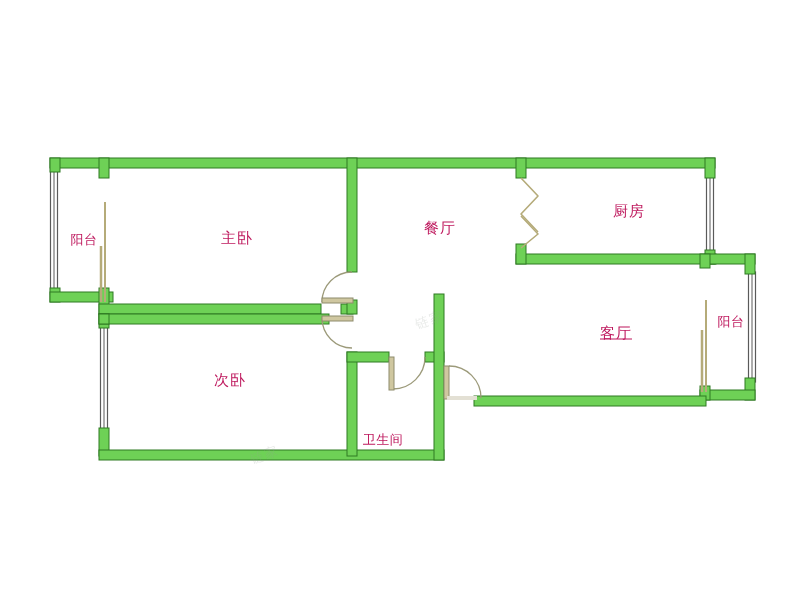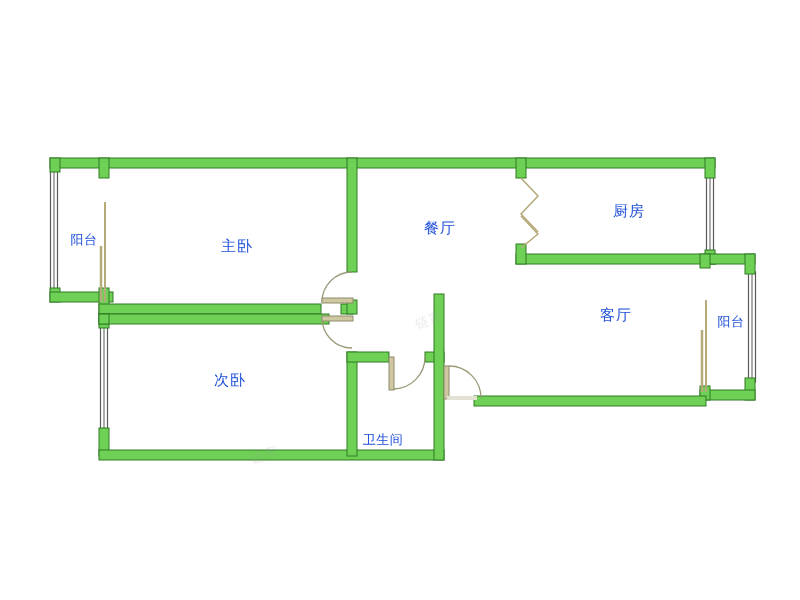--- a/index.html
+++ b/index.html
@@ -23,21 +23,21 @@
   #floorplan-svg {
     position: absolute;
     left: 0;
     top: 0;
     width: 800px;
     height: 600px;
     display: block;
   }
   .room-label {
     position: absolute;
-    color: #1d4ed8;
+    color: #be185d;
     font-size: 15px;
     letter-spacing: 1px;
     white-space: nowrap;
     transform: translate(-50%, -50%);
     font-family: "DejaVu Sans", "Liberation Sans", sans-serif;
     user-select: none;
   }
   .room-label.small {
     font-size: 13px;
     letter-spacing: 0.5px;
@@ -178,29 +178,29 @@
       <g>
         <line x1="706" y1="300" x2="706" y2="392" stroke="#b5ab79" stroke-width="2"></line>
         <line x1="702" y1="330" x2="702" y2="392" stroke="#b5ab79" stroke-width="2.5"></line>
       </g>
     </g>
 
   </svg>
 
   <div class="room-label small" style="left:84px; top:240px;">阳台</div>
 
-  <div class="room-label" style="left:237px; top:246px;">主卧</div>
+  <div class="room-label" style="left:237px; top:238px;">主卧</div>
 
   <div class="room-label" style="left:230px; top:380px;font-family:Liberation Serif, serif;">次卧</div>
 
   <div class="room-label" style="left:405px; top:228px;margin-left:35px;">餐厅</div>
 
   <div class="room-label" style="left:629px; top:211px;">厨房</div>
 
-  <div class="room-label" style="left:616px; top:315px;">客厅</div>
+  <div class="room-label" style="left:616px; top:333px;text-decoration:underline;">客厅</div>
 
   <div class="room-label small" style="left:383px; top:413px;margin-top:27px;">卫生间</div>
 
   <div class="room-label small" style="left:731px; top:322px;">阳台</div>
 
   <div class="watermark" style="left:265px; top:455px;">链家</div>
   <div class="watermark" style="left:430px; top:320px;">链家</div>
 
 </div>
 

